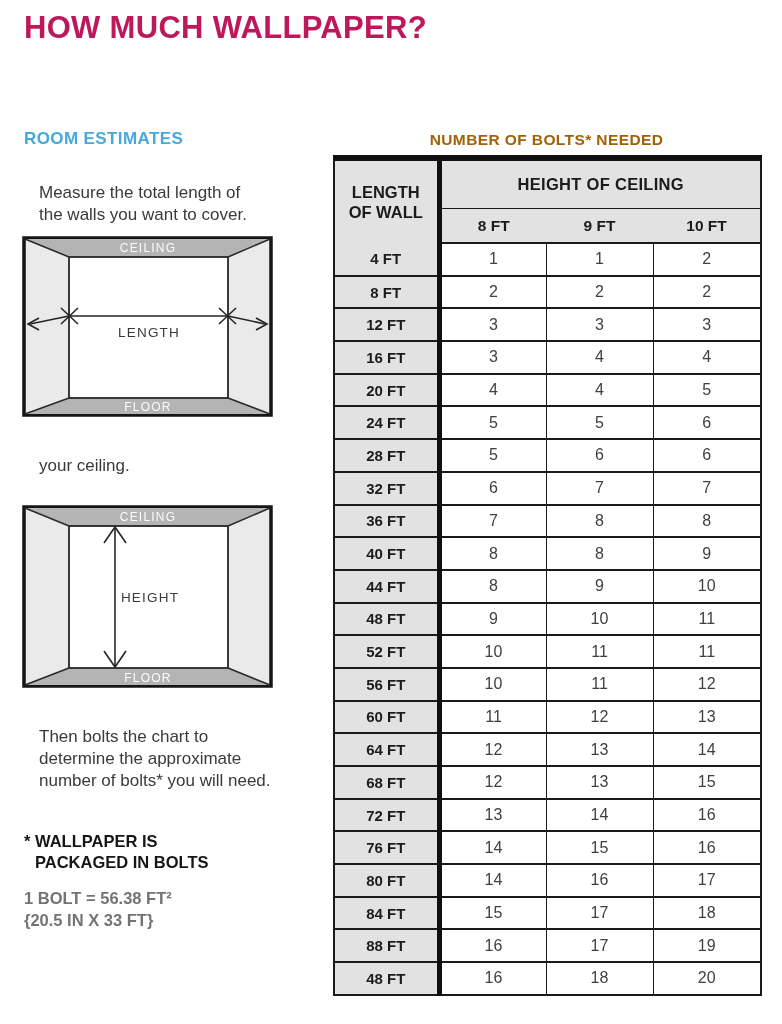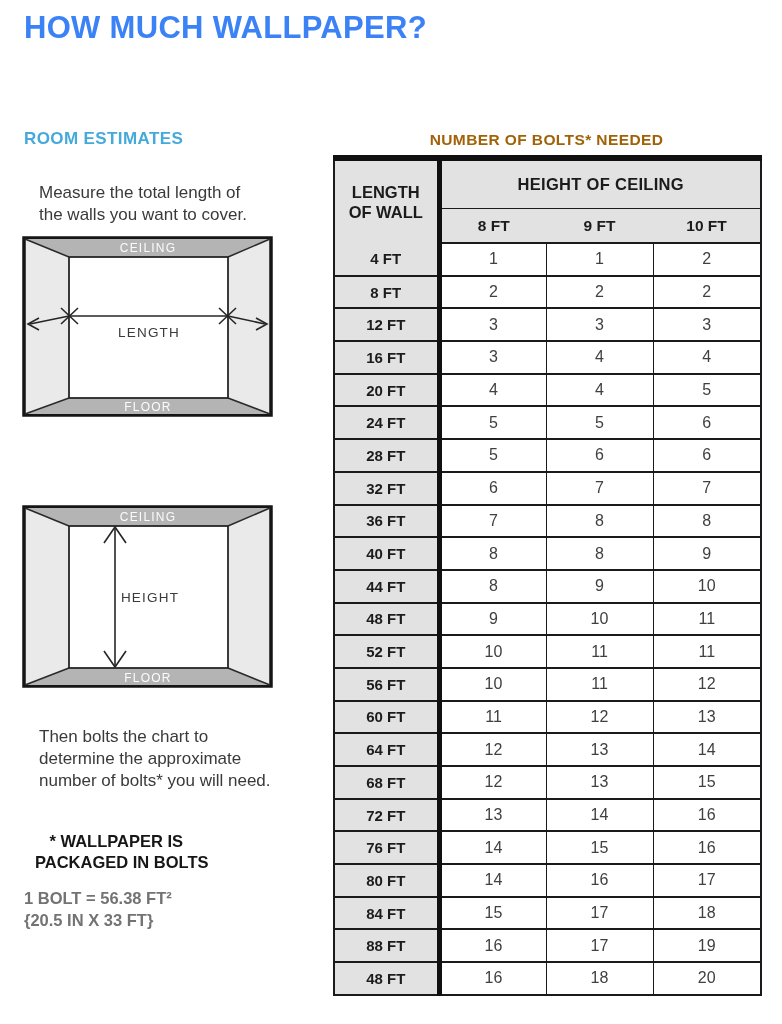--- a/index.html
+++ b/index.html
@@ -19,21 +19,21 @@
   .para1{left:24px;top:167px;}
   .para2{left:24px;top:440px;}
   .para3{left:24px;top:711px;}
 
   .diagram{position:absolute;}
   .diagram1{left:22px;top:236px;}
   .diagram2{left:22px;top:505px;}
   .diagram text{font-family:"Liberation Sans","DejaVu Sans",sans-serif;}
 
   .footnote{position:absolute;left:24px;top:831px;margin:0;
-    font-size:16.5px;font-weight:bold;color:#161616;line-height:21px;text-align:center;}
+    font-size:16.5px;font-weight:bold;color:#161616;line-height:21px;}
   .footnote .line{display:block;}
   .footnote .indent{padding-left:11px;}
   .bolt-info{position:absolute;left:24px;top:887px;margin:0;
     font-size:16.5px;font-weight:bold;color:#737373;line-height:22px;}
   .bolt-info .line{display:block;}
 
   table.bolts-table{position:absolute;left:333px;top:155px;width:427px;
     border-collapse:collapse;table-layout:fixed;
     border-left:2px solid #1a1a1a;border-right:2px solid #1a1a1a;
     border-bottom:2px solid #1a1a1a;border-top:6px solid #101010;}
@@ -48,21 +48,21 @@
   .wall-cell{height:30.7px;background:#e2e2e2;font-weight:bold;font-size:15px;
     color:#1c1c1c;border-right:5px solid #101010;border-bottom:2px solid #1a1a1a;}
   .val-cell{height:30.7px;font-size:16px;color:#404040;border-bottom:2px solid #1a1a1a;}
   .val-cell.sep{border-left:1.5px solid #1a1a1a;}
 </style>
 </head>
 <body>
 
 <div class="page">
 
-  <h1 class="page-title accent" style="color: #3b82f6;">HOW MUCH WALLPAPER?</h1>
+  <h1 class="page-title accent" style="color: #be185d;">HOW MUCH WALLPAPER?</h1>
 
   <h2 class="section-heading room-heading accent" style="color: rgb(69, 169, 219);">ROOM ESTIMATES</h2>
 
   <p class="para para1">
     <span class="line">Measure the total length of</span>
     <span class="line">the walls you want to cover.</span>
   </p>
 
   <svg class="diagram diagram1" width="251" height="181" viewBox="0 0 251 181">
     <rect x="2" y="2" width="247" height="177" fill="#eaeaea" stroke="#151515" stroke-width="3.5"></rect>
@@ -85,20 +85,21 @@
         <line x1="197" y1="88" x2="214" y2="72"></line>
       <line x1="206" y1="80" x2="243" y2="88"></line>
         <polyline points="234,82 245,88 234,94"></polyline>
     </g>
     <text x="126" y="16" text-anchor="middle" font-size="12" letter-spacing="1.2" fill="#fbfbfb">CEILING</text>
     <text x="126" y="174.5" text-anchor="middle" font-size="12" letter-spacing="1.2" fill="#fbfbfb">FLOOR</text>
     <text x="127" y="101" text-anchor="middle" font-size="13.5" letter-spacing="1.2" fill="#3a3a3a">LENGTH</text>
   </svg>
 
   <p class="para para2">
+    <span class="line">your ceiling.</span>
   </p>
 
   <svg class="diagram diagram2" width="251" height="183" viewBox="0 0 251 183">
     <rect x="2" y="2" width="247" height="179" fill="#eaeaea" stroke="#151515" stroke-width="3.5"></rect>
     <polygon points="3,3 248,3 206,21 47,21" fill="#b4b4b4"></polygon>
     <polygon points="3,180 248,180 206,163 47,163" fill="#b4b4b4"></polygon>
     <g stroke="#2a2a2a" stroke-width="1.6">
       <line x1="3" y1="3" x2="47" y2="21"></line>
       <line x1="248" y1="3" x2="206" y2="21"></line>
       <line x1="3" y1="180" x2="47" y2="163"></line>

